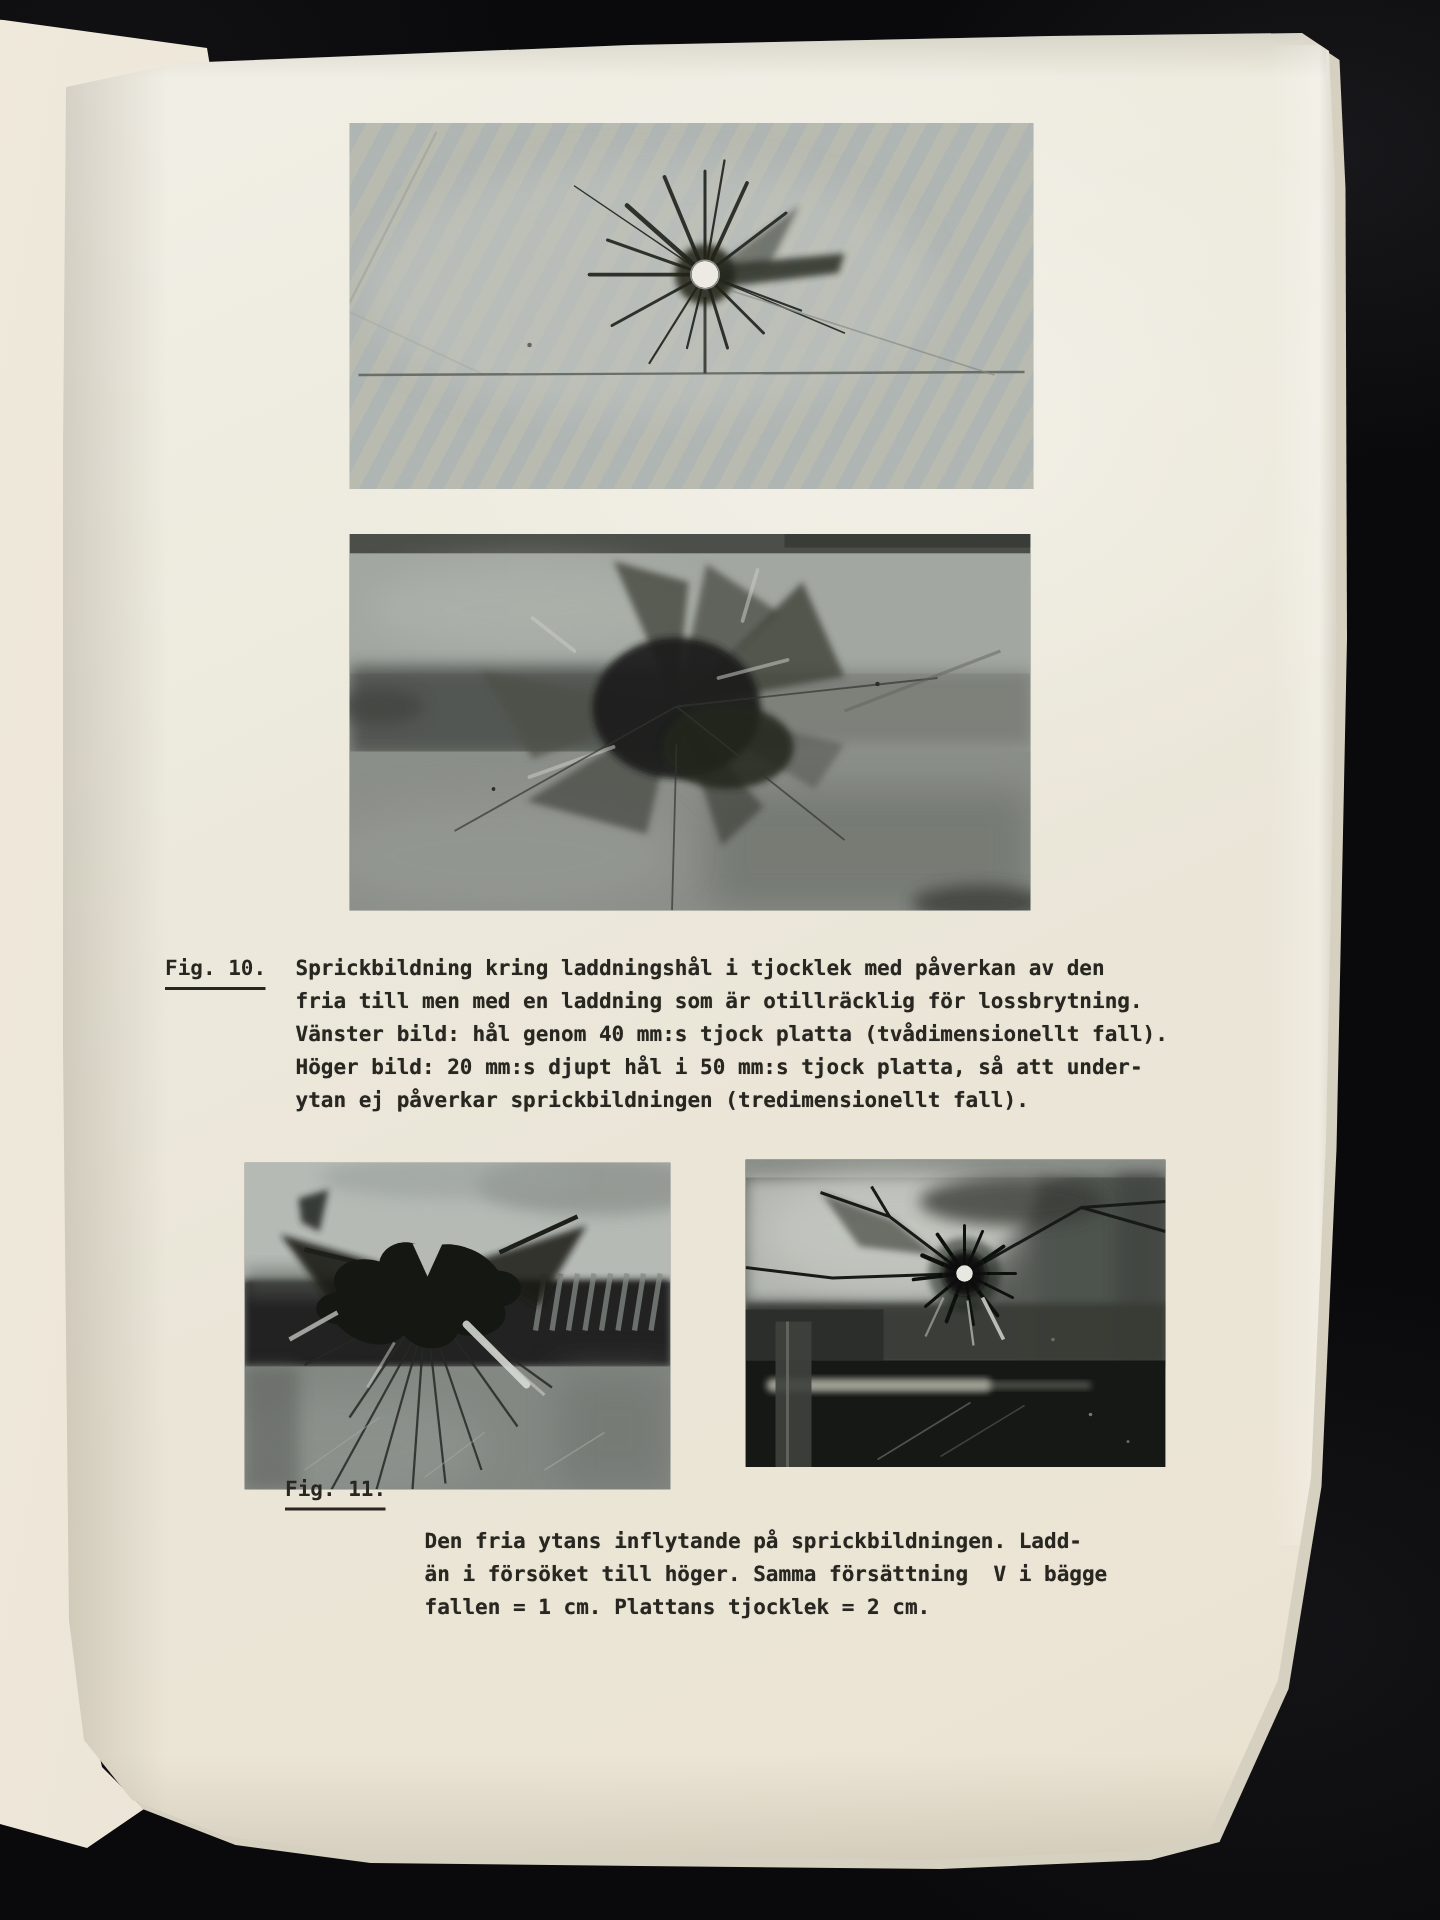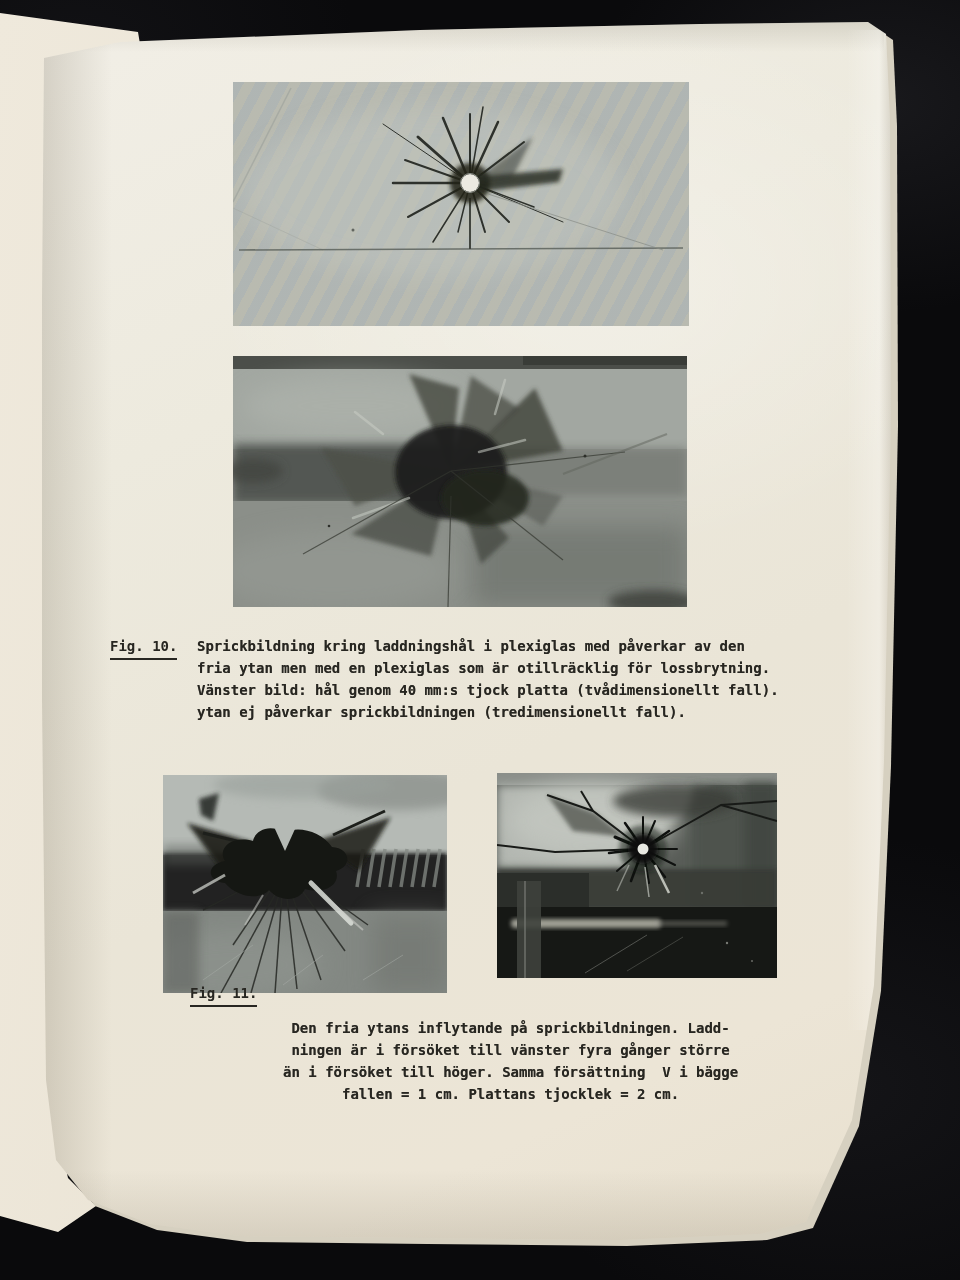--- a/index.html
+++ b/index.html
@@ -52,21 +52,21 @@
   #photo-f11-left{left:163px;top:775px;width:284px;height:218px;background:#a9aeaa;}
   #photo-f11-right{left:497px;top:773px;width:280px;height:205px;background:#6f746f;}
 
   .caption{position:absolute;color:#272621;font-size:14px;font-weight:700;line-height:22px;}
   .fig-label{position:absolute;border-bottom:2px solid #272621;padding-bottom:1px;white-space:pre;}
   .cap-lines{position:absolute;}
   .cap-line{white-space:pre;text-shadow:0 0 .5px rgba(45,42,35,.55);}
   #cap-f10-label{left:110px;top:635px;}
   #cap-f10-lines{left:197px;top:635px;}
   #cap-f11-label{left:190px;top:982px;}
-  #cap-f11-lines{left:283px;top:1017px;text-align:center;}
+  #cap-f11-lines{left:283px;top:1017px;}
 </style>
 </head>
 <body>
 
 <div id="stage">
 
   <svg width="0" height="0" style="position:absolute">
     <defs>
       <filter id="b2" x="-30%" y="-30%" width="160%" height="160%">
           <feGaussianBlur stdDeviation="2"></feGaussianBlur>
@@ -162,23 +162,24 @@
             <path d="M218,140 L215,251"></path>
         </g>
         <path d="M330,118 L434,78" stroke="#5f635c" stroke-width="2" opacity=".5" fill="none"></path>
         <circle cx="352" cy="100" r="1.5" fill="#2c2e29"></circle>
         <circle cx="96" cy="170" r="1.3" fill="#2c2e29"></circle>
       </svg>
     </div>
 
     <div class="caption fig-label" id="cap-f10-label">Fig. 10.</div>
     <div class="caption cap-lines" id="cap-f10-lines">
-      <div class="cap-line">Sprickbildning kring laddningshål i plexiglas med påverkar av den</div>
-      <div class="cap-line">fria ytan men med en plexiglas som är otillräcklig för lossbrytning.</div>
+      <div class="cap-line">Sprickbildning kring laddningshål i tjocklek med påverkan av den</div>
+      <div class="cap-line">fria till men med en laddning som är otillräcklig för lossbrytning.</div>
       <div class="cap-line">Vänster bild: hål genom 40 mm:s tjock platta (tvådimensionellt fall).</div>
+      <div class="cap-line">Höger bild: 20 mm:s djupt hål i 50 mm:s tjock platta, så att under-</div>
       <div class="cap-line">ytan ej påverkar sprickbildningen (tredimensionellt fall).</div>
     </div>
 
     <div class="photo" id="photo-f11-left">
       <svg viewBox="0 0 284 218" preserveAspectRatio="none">
         <rect width="284" height="218" fill="#7f847f"></rect>
         <rect width="284" height="80" fill="#b5bab5"></rect>
         <ellipse cx="235" cy="15" rx="80" ry="20" fill="#8e938e" opacity=".8" filter="url(#b5)"></ellipse>
         <ellipse cx="140" cy="10" rx="90" ry="14" fill="#9aa09b" opacity=".6" filter="url(#b5)"></ellipse>
         <path d="M36,24 L56,18 L50,46 L38,40 Z" fill="#2b2e2a" opacity=".9" filter="url(#b2)"></path>
@@ -275,19 +276,18 @@
         <path d="M130,198 L186,164" stroke="#7d8079" stroke-width="1" opacity=".4" fill="none"></path>
         <circle cx="230" cy="170" r="1.2" fill="#9fa29b" opacity=".7"></circle>
         <circle cx="255" cy="188" r="1" fill="#9fa29b" opacity=".6"></circle>
         <circle cx="205" cy="120" r="1.2" fill="#9fa29b" opacity=".5"></circle>
       </svg>
     </div>
 
     <div class="caption fig-label" id="cap-f11-label">Fig. 11.</div>
     <div class="caption cap-lines" id="cap-f11-lines">
       <div class="cap-line">Den fria ytans inflytande på sprickbildningen. Ladd-</div>
-      <div class="cap-line">ningen är i försöket till vänster fyra gånger större</div>
       <div class="cap-line">än i försöket till höger. Samma försättning  V i bägge</div>
       <div class="cap-line">fallen = 1 cm. Plattans tjocklek = 2 cm.</div>
     </div>
 
   </div>
 </div>
 
 </body></html>

